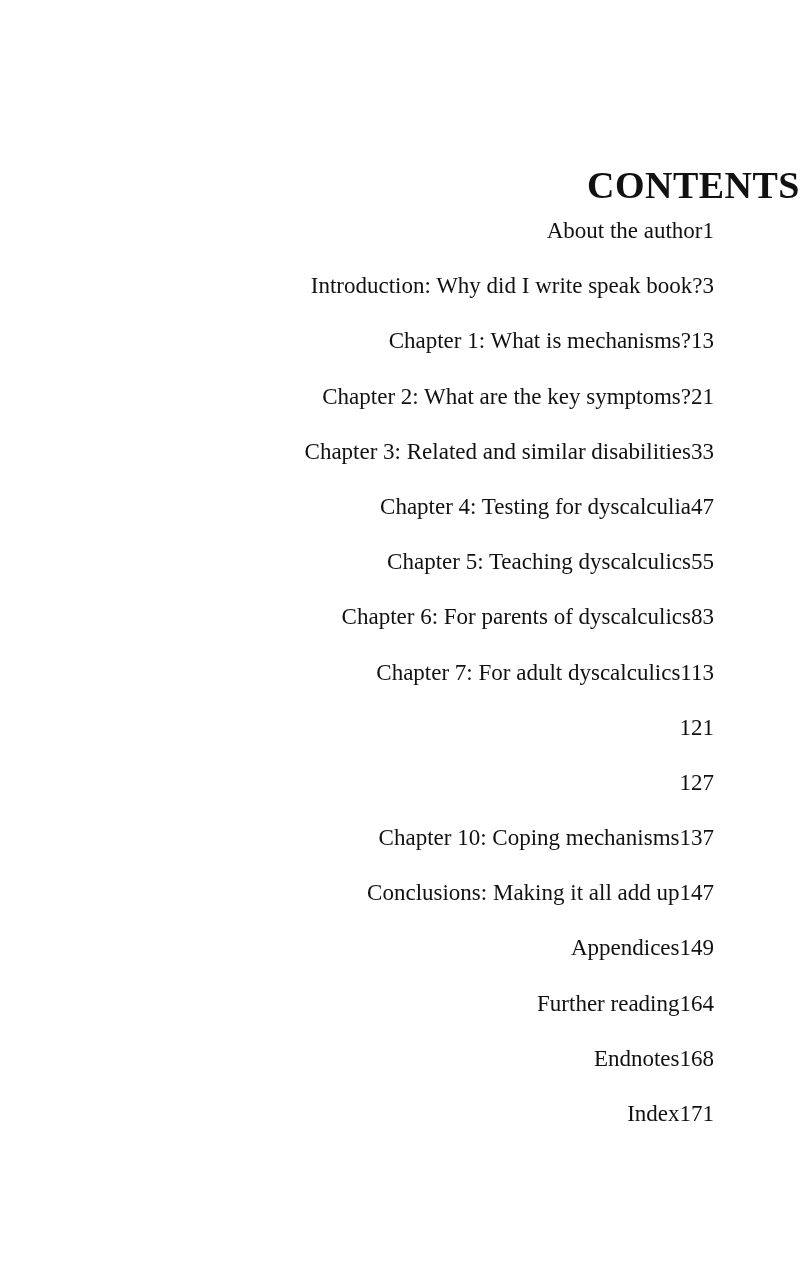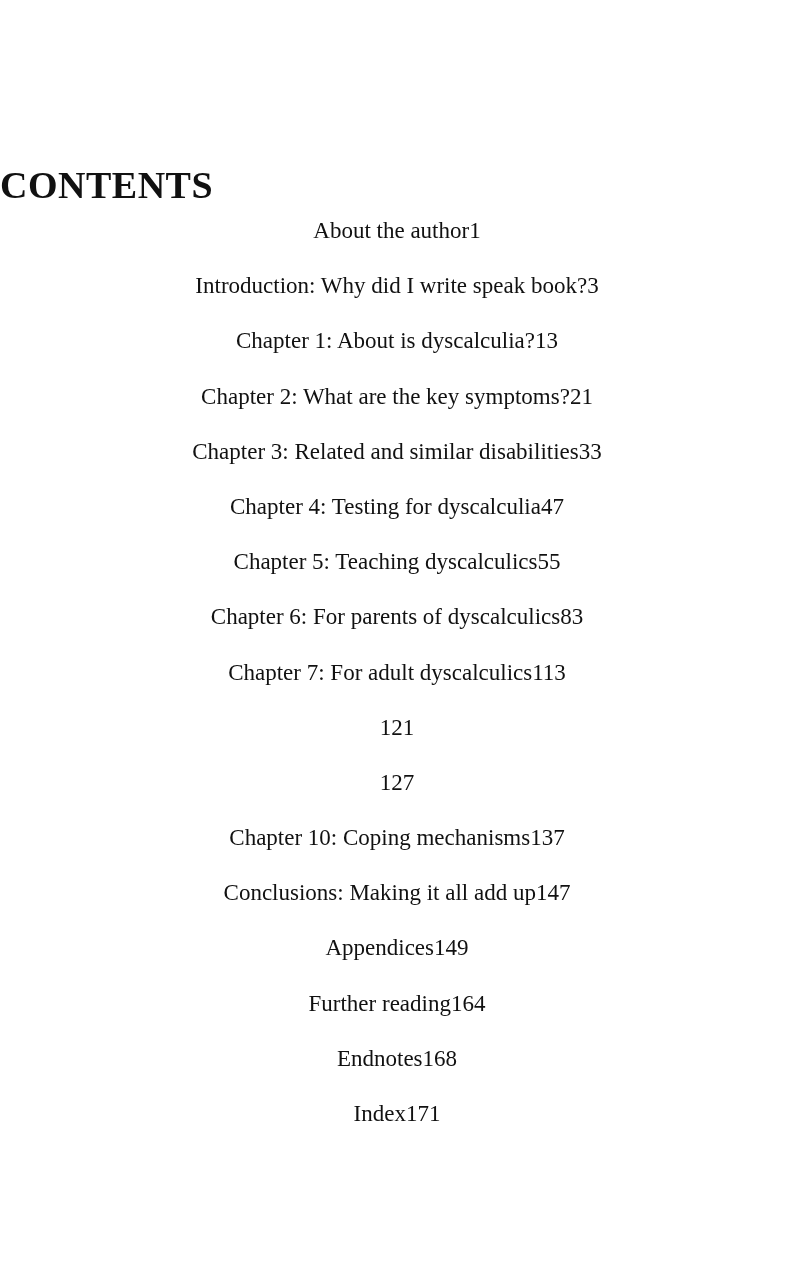--- a/index.html
+++ b/index.html
@@ -1,49 +1,49 @@
 <!DOCTYPE html>
 <html><head>
   <meta charset="utf-8">
   <style>
     html, body { margin: 0; padding: 0; background: #ffffff; }
     body {
       width: 800px; height: 1265px; position: relative; overflow: hidden;
       font-family: "Liberation Serif", "DejaVu Serif", serif; color: #111111;
     }
     .title {
-      position: absolute; top: 138px; left: 0; width: 800px; text-align: left;
+      position: absolute; top: 138px; left: 0; width: 800px; text-align: right;
       font-size: 38px; font-weight: bold; letter-spacing: 0.5px; line-height: 44px;
     }
     .toc {
       position: absolute; top: 214px; left: 80px; width: 634px;
       margin: 0; padding: 0; list-style: none;
     }
     .toc li {
-      display: flex; justify-content: center; align-items: baseline;
+      display: flex; justify-content: flex-end; align-items: baseline;
       height: 55.2px; font-size: 23px; line-height: 34px;
     }
     .toc .page { text-align: right; }
   </style>
 </head>
 <body>
 
 <h1 class="title">CONTENTS</h1>
 
 <ul class="toc">
   <li>
       <span>About the author</span>
       <span class="page">1</span>
     </li>
   <li>
       <span>Introduction: Why did I write speak book?</span>
       <span class="page">3</span>
     </li>
   <li>
-      <span>Chapter 1: About is dyscalculia?</span>
+      <span>Chapter 1: What is mechanisms?</span>
       <span class="page">13</span>
     </li>
   <li>
       <span>Chapter 2: What are the key symptoms?</span>
       <span class="page">21</span>
     </li>
   <li>
       <span>Chapter 3: Related and similar disabilities</span>
       <span class="page">33</span>
     </li>

